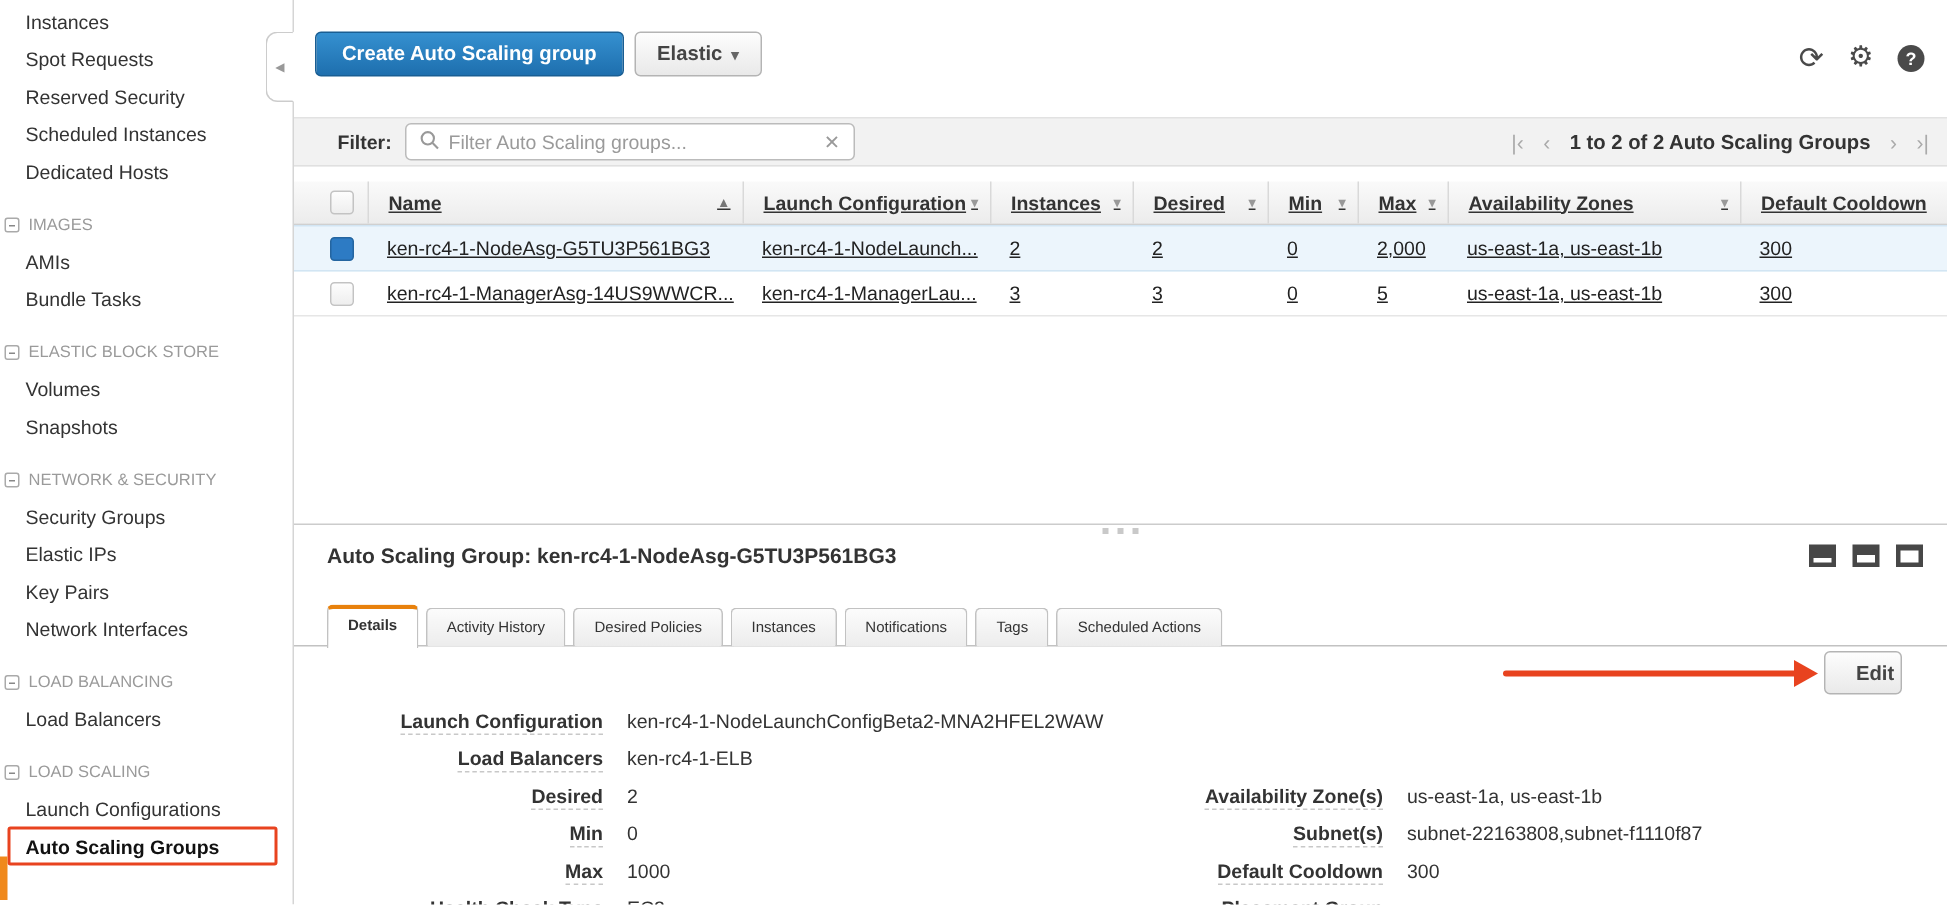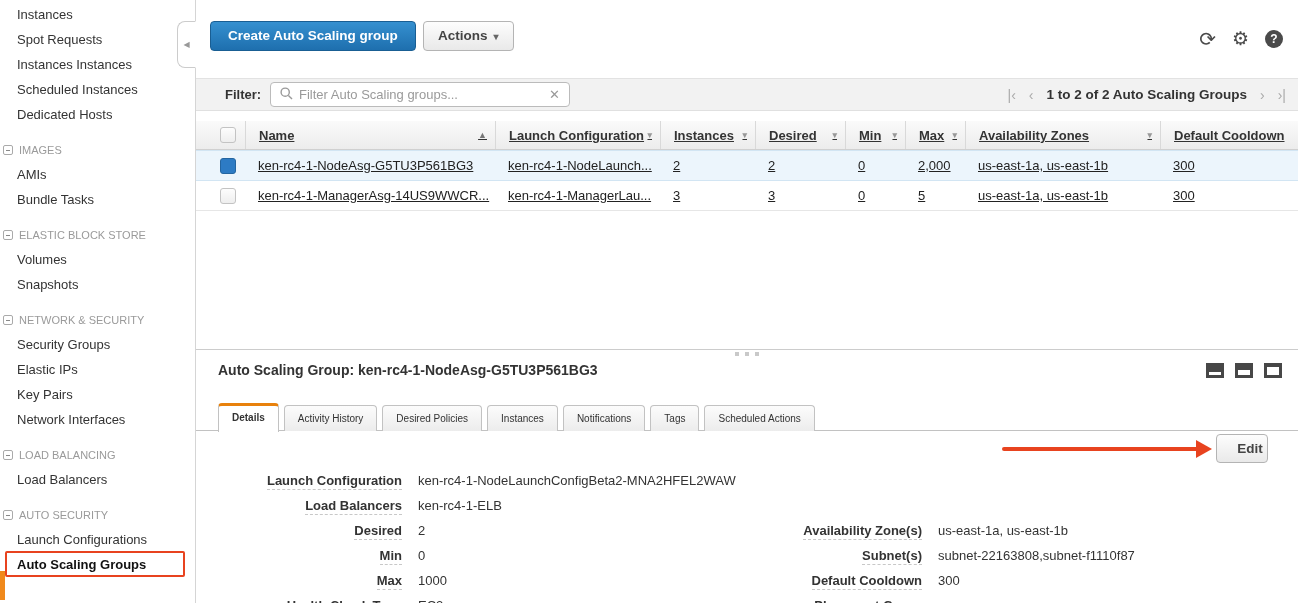--- a/index.html
+++ b/index.html
@@ -111,21 +111,21 @@
   .fields-right .field-label { width:172px; }
   .field-label span { border-bottom:1px dashed #c8c8c8; padding-bottom:1px; cursor:help; }
   .field-value { margin-left:16px; color:#333; white-space:nowrap; }
 </style>
 </head>
 <body>
 
 <div class="sidebar">
   <div class="nav-item">Instances</div>
   <div class="nav-item">Spot Requests</div>
-  <div class="nav-item">Instances Instances</div>
+  <div class="nav-item">Reserved Security</div>
   <div class="nav-item">Scheduled Instances</div>
   <div class="nav-item">Dedicated Hosts</div>
 
   <div class="nav-section">
     <div class="nav-section-header">
       <span class="collapse-box"></span>
       <span>IMAGES</span>
     </div>
     <div class="nav-item">AMIs</div>
     <div class="nav-item">Bundle Tasks</div>
@@ -155,41 +155,41 @@
     <div class="nav-section-header">
       <span class="collapse-box"></span>
       <span>LOAD BALANCING</span>
     </div>
     <div class="nav-item">Load Balancers</div>
   </div>
 
   <div class="nav-section">
     <div class="nav-section-header">
       <span class="collapse-box"></span>
-      <span>AUTO SECURITY</span>
+      <span>LOAD SCALING</span>
     </div>
     <div class="nav-item">Launch Configurations</div>
     <div class="nav-item selected">
       <span>Auto Scaling Groups</span>
       <span class="selection-outline"></span>
     </div>
   </div>
 
   <div class="orange-marker"></div>
 </div>
 
 <div class="collapse-tab">
   <span>◀</span>
 </div>
 
 <div class="main">
 
   <button class="btn btn-primary">Create Auto Scaling group</button>
   <button class="btn btn-default btn-actions">
-    <span>Actions</span><span class="caret">▾</span>
+    <span>Elastic</span><span class="caret">▾</span>
   </button>
   <div class="toolbar-icons">
     <span class="icon-refresh">⟳</span>
     <span class="icon-gear">⚙</span>
     <span class="icon-help">?</span>
   </div>
 
   <div class="filter-bar">
     <span class="filter-label">Filter:</span>
     <div class="search-box">

